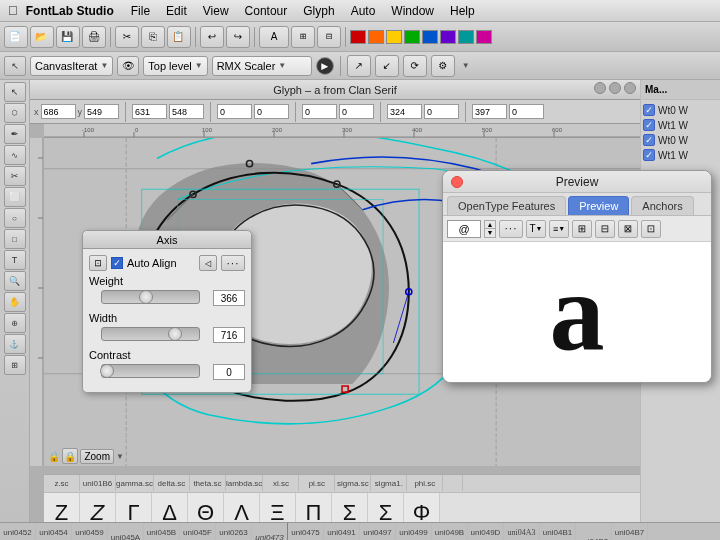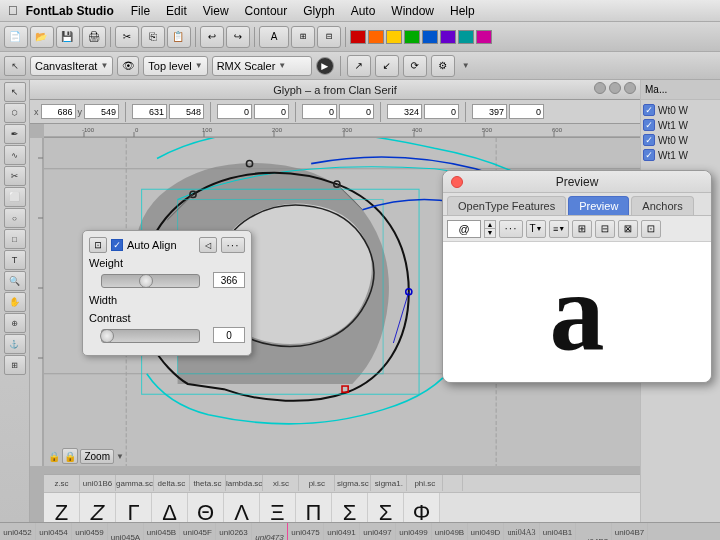--- a/index.html
+++ b/index.html
@@ -151,21 +151,21 @@
       align-items: center;
       gap: 2px;
       font-size: 10px;
     }
     .coord-input {
       width: 35px;
       height: 15px;
       background: white;
       border: 1px solid #999;
       font-size: 9px;
-      text-align: right;
+      text-align: left;
       padding: 0 2px;
     }
 
     
     .ruler-h {
       height: 14px;
       background: #c8c8c8;
       border-bottom: 1px solid #999;
       position: relative;
       overflow: hidden;
@@ -248,21 +248,21 @@
     .slider-section {
       margin-bottom: 6px;
     }
     .slider-title {
       font-size: 11px;
       font-weight: 500;
       margin-bottom: 3px;
     }
     .slider-row {
       display: flex;
-      align-items: flex-end;
+      align-items: flex-start;
       gap: 13px;
       margin-left: 12px;
     }
     .slider-track {
       flex: 1;
       height: 14px;
       background: linear-gradient(to bottom, #b0b0b0, #d0d0d0);
       border: 1px solid #888;
       border-radius: 3px;
       position: relative;
@@ -780,21 +780,21 @@
             <div class="char-cell">Σ</div>
             <div class="char-cell">Σ</div>
             <div class="char-cell">Φ</div>
           </div>
         </div>
       </div>
 
     </div>
 
     <div style="width:80px;background:#d0d0d0;border-left:1px solid #bbb;overflow:hidden;">
-      <div style="height:20px;background:#c8c8c8;border-bottom:1px solid #bbb;font-size:10px;display:flex;align-items:center;padding-left:4px;font-weight:400;">Ma...</div>
+      <div style="height:20px;background:#c8c8c8;border-bottom:1px solid #bbb;font-size:10px;display:flex;align-items:center;padding-left:4px;font-weight:700;">Ma...</div>
       <div style="padding:4px 2px;display:flex;flex-direction:column;gap:3px;">
         <div class="check-row">
           <div class="check-box">
               <span class="check-mark">✓</span>
             </div>
           <span>Wt0 W</span>
         </div>
         <div class="check-row">
           <div class="check-box">
               <span class="check-mark">✓</span>
@@ -835,20 +835,21 @@
     <div style="min-width:36px;height:18px;border-right:1px solid #bbb;display:flex;align-items:center;justify-content:center;color:#444;">uni049D</div>
     <div style="min-width:36px;height:18px;border-right:1px solid #bbb;display:flex;align-items:center;justify-content:center;color:#444;font-family:Liberation Serif, serif;">uni04A3</div>
     <div style="min-width:36px;height:18px;border-right:1px solid #bbb;display:flex;align-items:center;justify-content:center;color:#444;">uni04B1</div>
     <div style="min-width:36px;height:36px;border-right:1px solid #bbb;display:flex;align-items:center;justify-content:center;color:#444;">uni04B3</div>
     <div style="min-width:36px;height:18px;border-right:1px solid #bbb;display:flex;align-items:center;justify-content:center;color:#444;">uni04B7</div>
   </div>
 
 </div>
 
 <div class="axis-panel" style="position:fixed;left:82px;top:230px;">
+  <div class="axis-panel-title">Axis</div>
   <div class="axis-panel-body">
 
     <div class="axis-row">
       <div class="axis-icon-btn" style="font-size:9px;">⊡</div>
       <div class="axis-checkbox" style="background:#3366cc;border-color:#2255bb;">
         <span style="color:white;font-size:9px;">✓</span>
       </div>
       <span>Auto Align</span>
       <div style="flex:1;"></div>
       <div class="axis-icon-btn" style="font-size:8px;">◁</div>
@@ -860,20 +861,26 @@
       <div class="slider-row">
         <div class="slider-track">
           <div class="slider-thumb" style="left:45%;"></div>
         </div>
         <div class="slider-value">366</div>
       </div>
     </div>
 
     <div class="slider-section">
       <div class="slider-title">Width</div>
+      <div class="slider-row">
+        <div class="slider-track">
+          <div class="slider-thumb" style="left:75%;"></div>
+        </div>
+        <div class="slider-value">716</div>
+      </div>
     </div>
 
     <div class="slider-section">
       <div class="slider-title">Contrast</div>
       <div class="slider-row">
         <div class="slider-track">
           <div class="slider-thumb" style="left:5%;"></div>
         </div>
         <div class="slider-value">0</div>
       </div>

